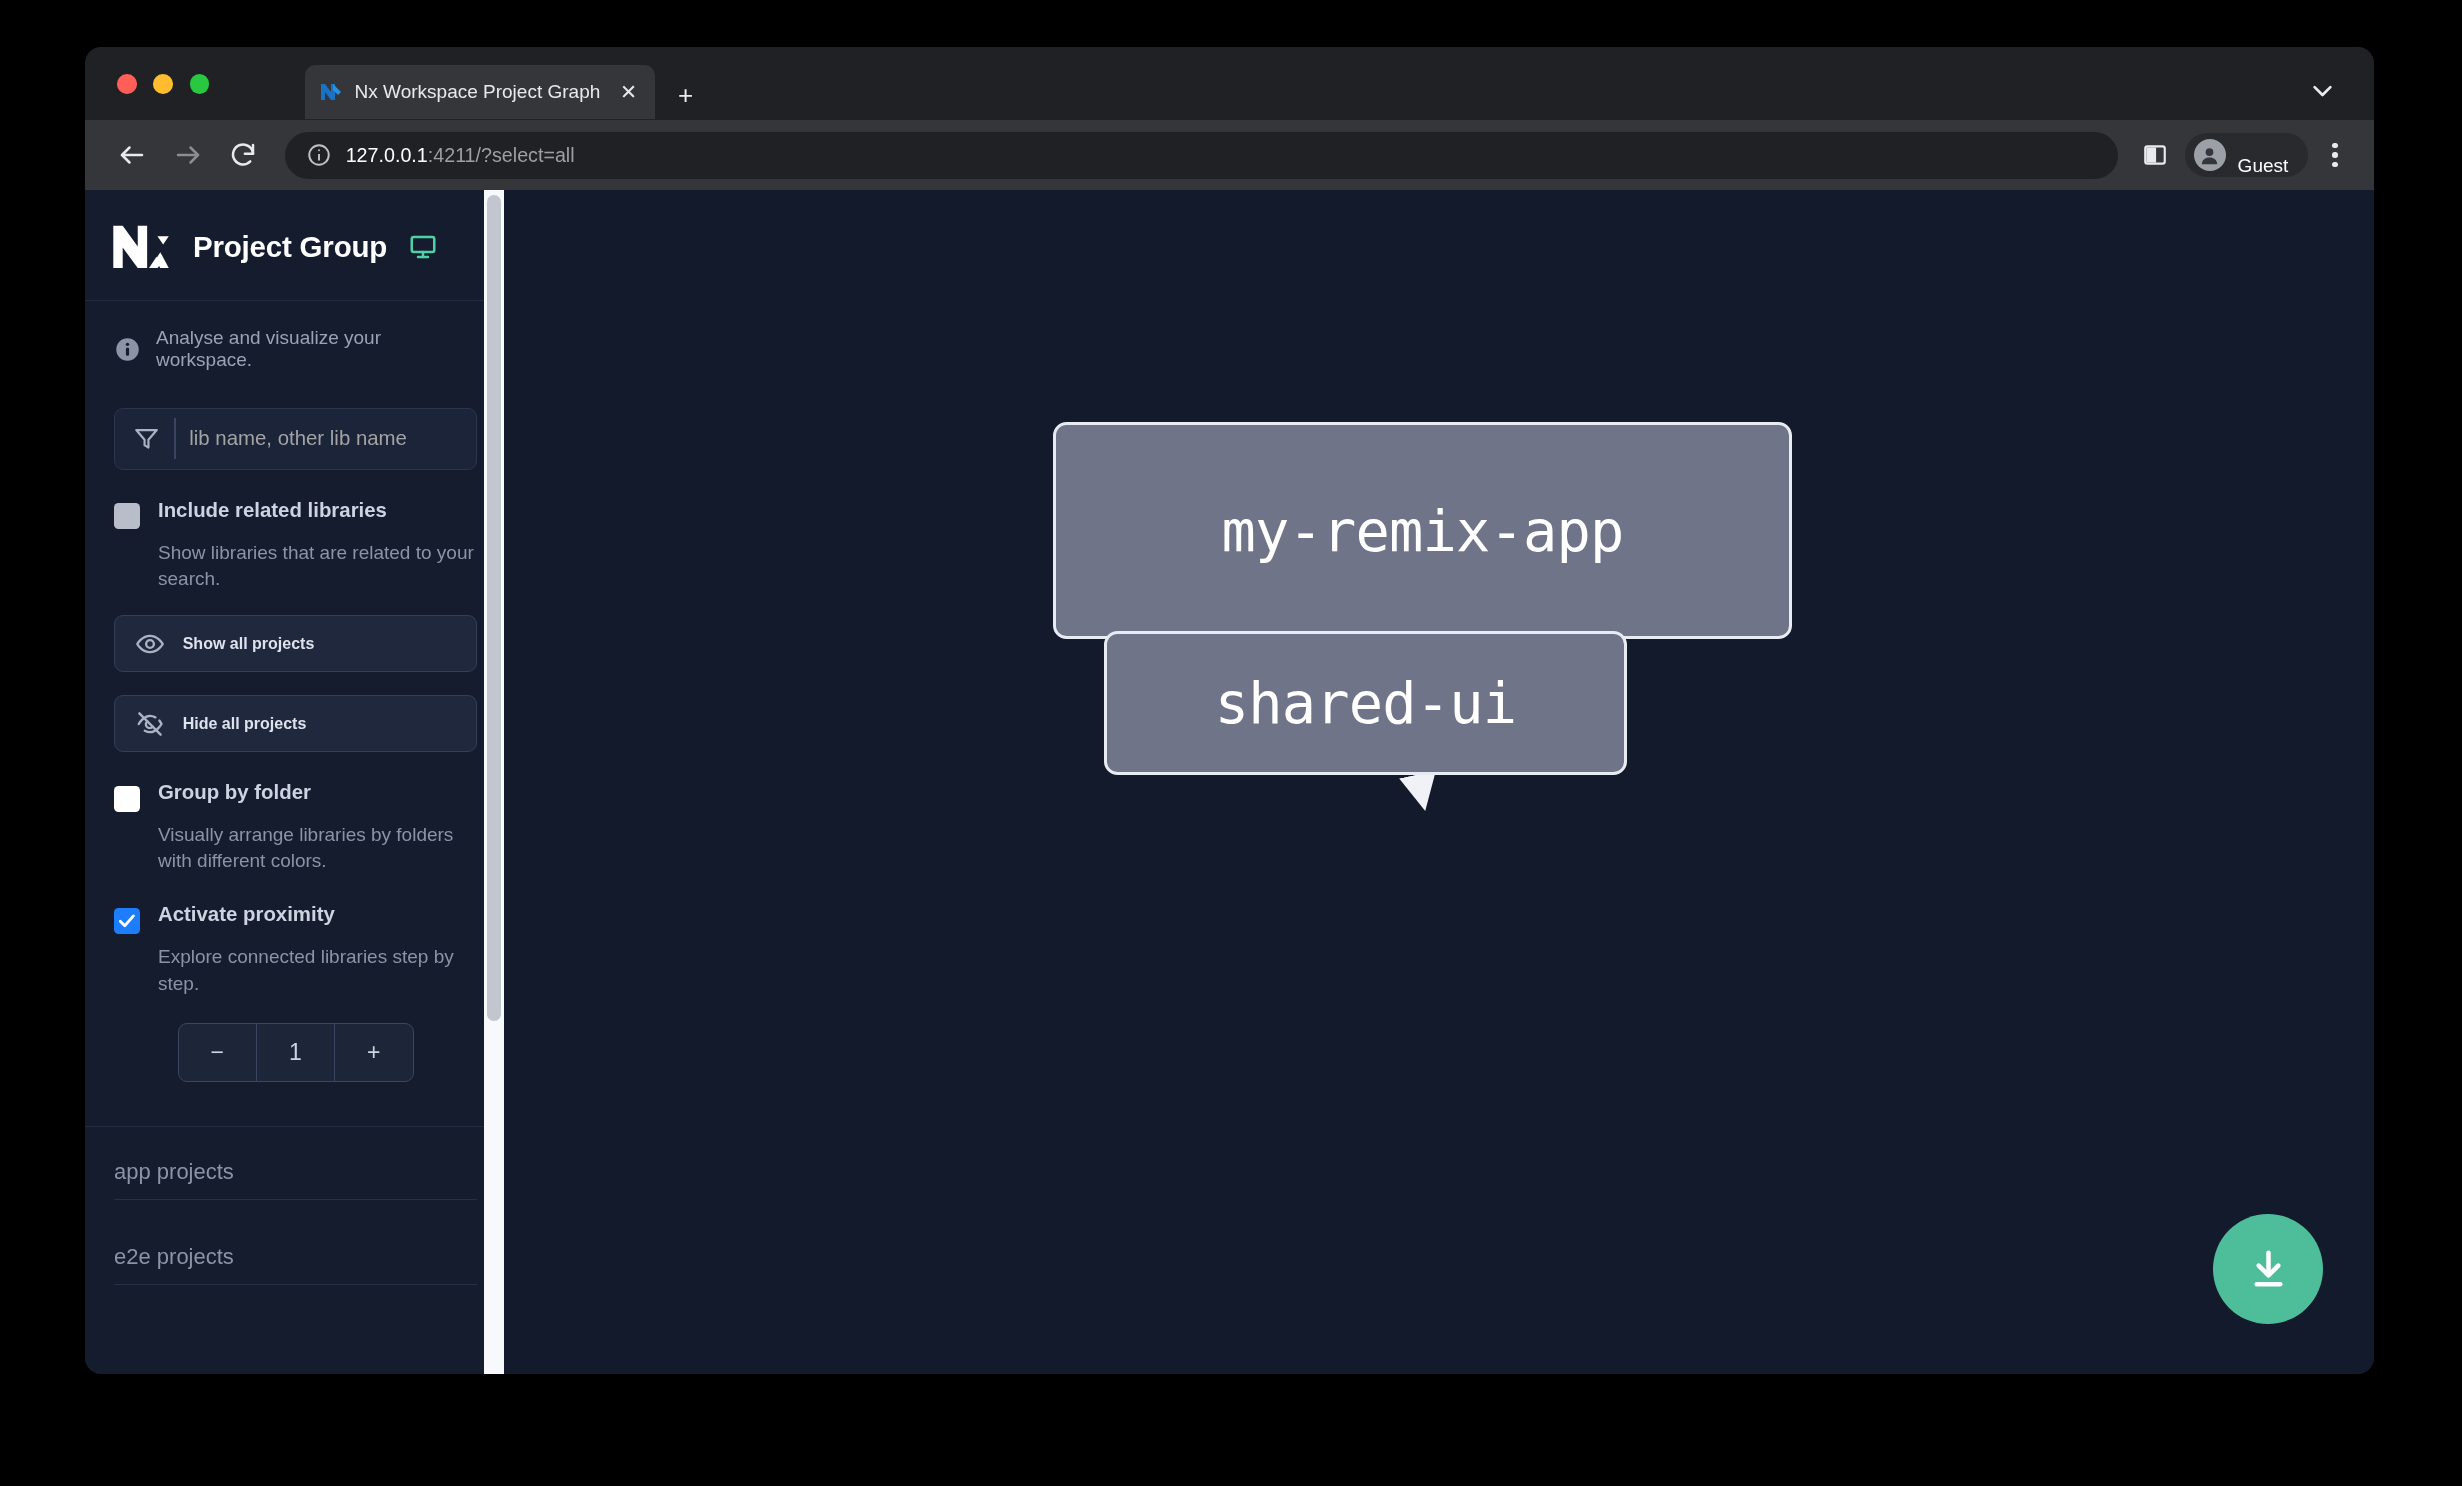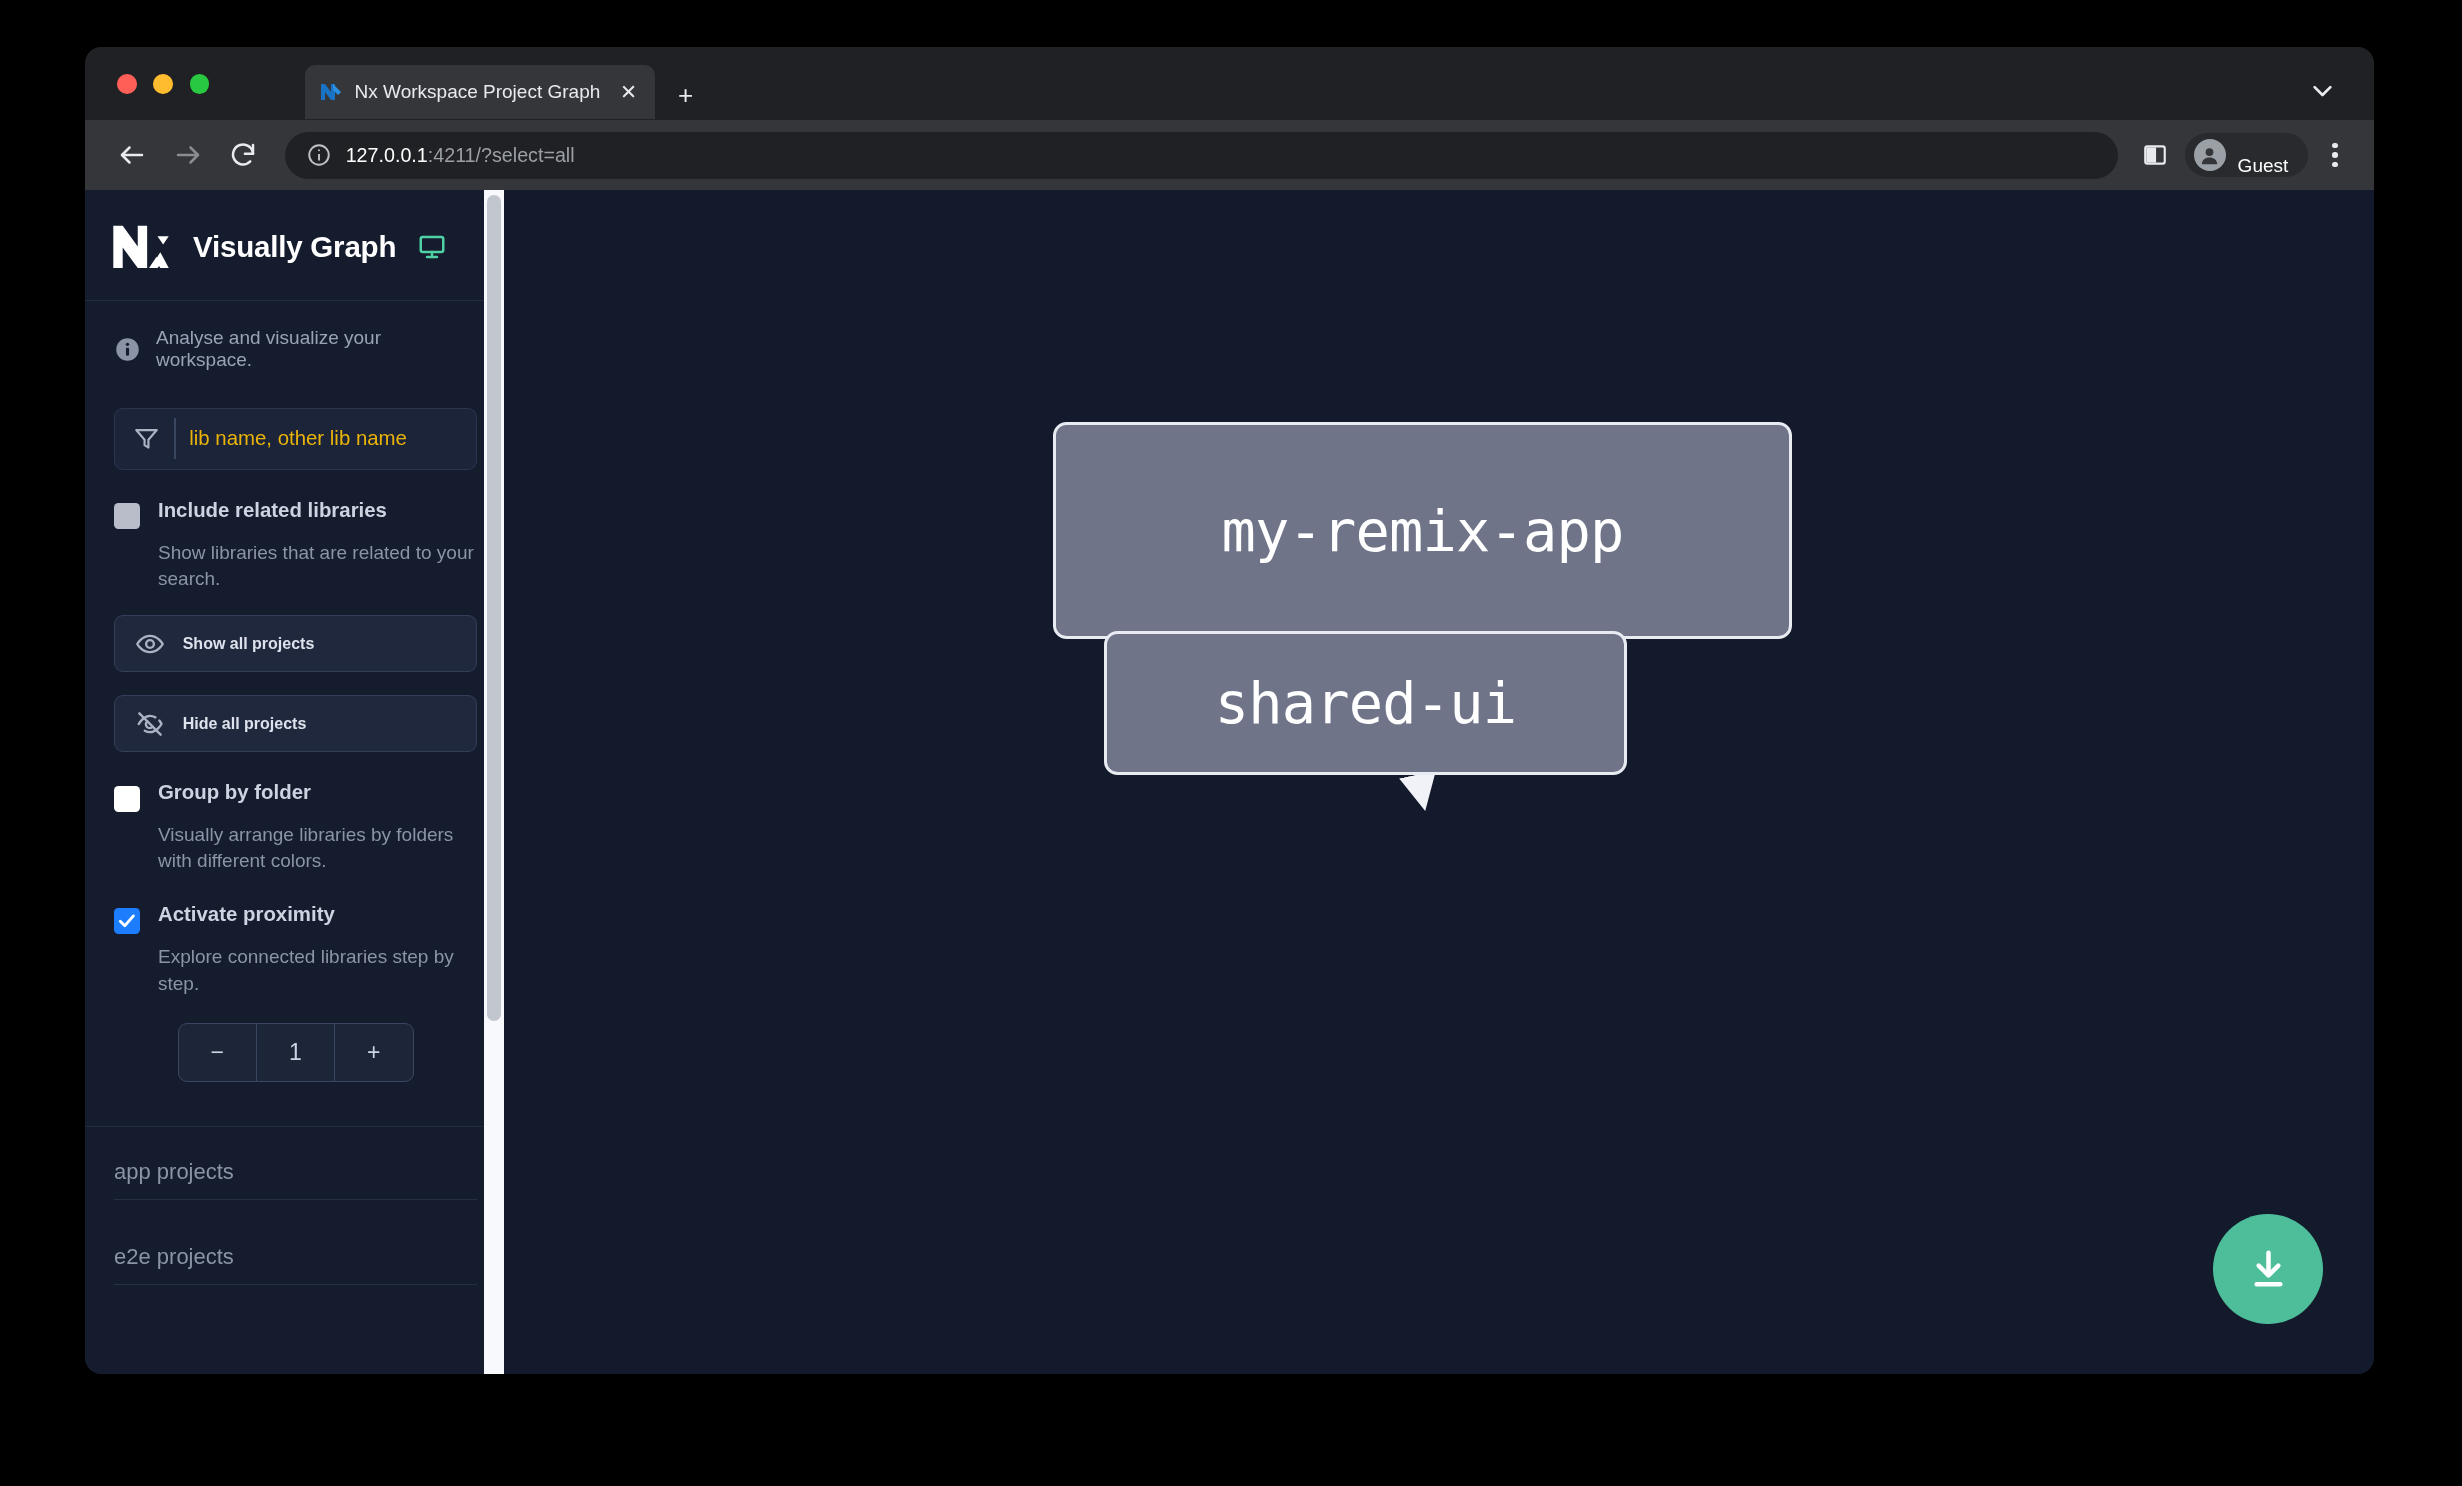--- a/index.html
+++ b/index.html
@@ -200,21 +200,21 @@
     display: flex; align-items: center;
     height: 62px;
     background: #1b2438;
     border: 1.5px solid #2b3550;
     border-radius: 9px;
     padding: 0 16.6px;
     margin-top: 13.6px;
   }
   .filter-icon { width: 29px; height: 29px; flex: 0 0 29px; color: #aab2c4; }
   .filter-divider { width: 1.5px; height: 41px; background: #3a4560; margin: 0 13.6px; flex: 0 0 1.5px; }
-  .filter-placeholder { color: #eab308; font-size: 20.4px; }
+  .filter-placeholder { color: #a3a3a3; font-size: 20.4px; }
 
   .opt-row { display: flex; margin-top: 29px; }
   .opt-row .cb {
     width: 26px; height: 26px;
     flex: 0 0 26px;
     border-radius: 4.5px;
     margin-top: 4.5px;
   }
   .cb-disabled { background: #b8bdc9; }
   .cb-unchecked { background: #ffffff; }
@@ -410,21 +410,21 @@
 
         <div class="sb-header">
           <span class="nx-logo">
             <svg viewBox="0 0 64 50" width="61" height="47" aria-hidden="true">
               <path d="M2 48V3h10l16 22V3h10v45H28L12 26v22z" fill="#ffffff"></path>
               <path d="M40 14h9l6 9 6-9h-9z" fill="#ffffff"></path>
               <path d="M40 48l8-12 5 7-4 5z" fill="#ffffff"></path>
               <path d="M52 31l9 17h-9l-5-9z" fill="#ffffff"></path>
             </svg>
           </span>
-          <span class="sb-title">Visually Graph</span>
+          <span class="sb-title">Project Group</span>
           <span class="monitor-icon">
             <svg viewBox="0 0 24 24" width="30" height="30" fill="none" stroke="currentColor" stroke-width="2" stroke-linecap="round" stroke-linejoin="round" aria-hidden="true">
               <rect x="3" y="4" width="18" height="12" rx="1.6"></rect>
                 <line x1="12" y1="16" x2="12" y2="20"></line>
                 <line x1="8" y1="20" x2="16" y2="20"></line>
             </svg>
           </span>
         </div>
 
         <div class="sb-tagline">

